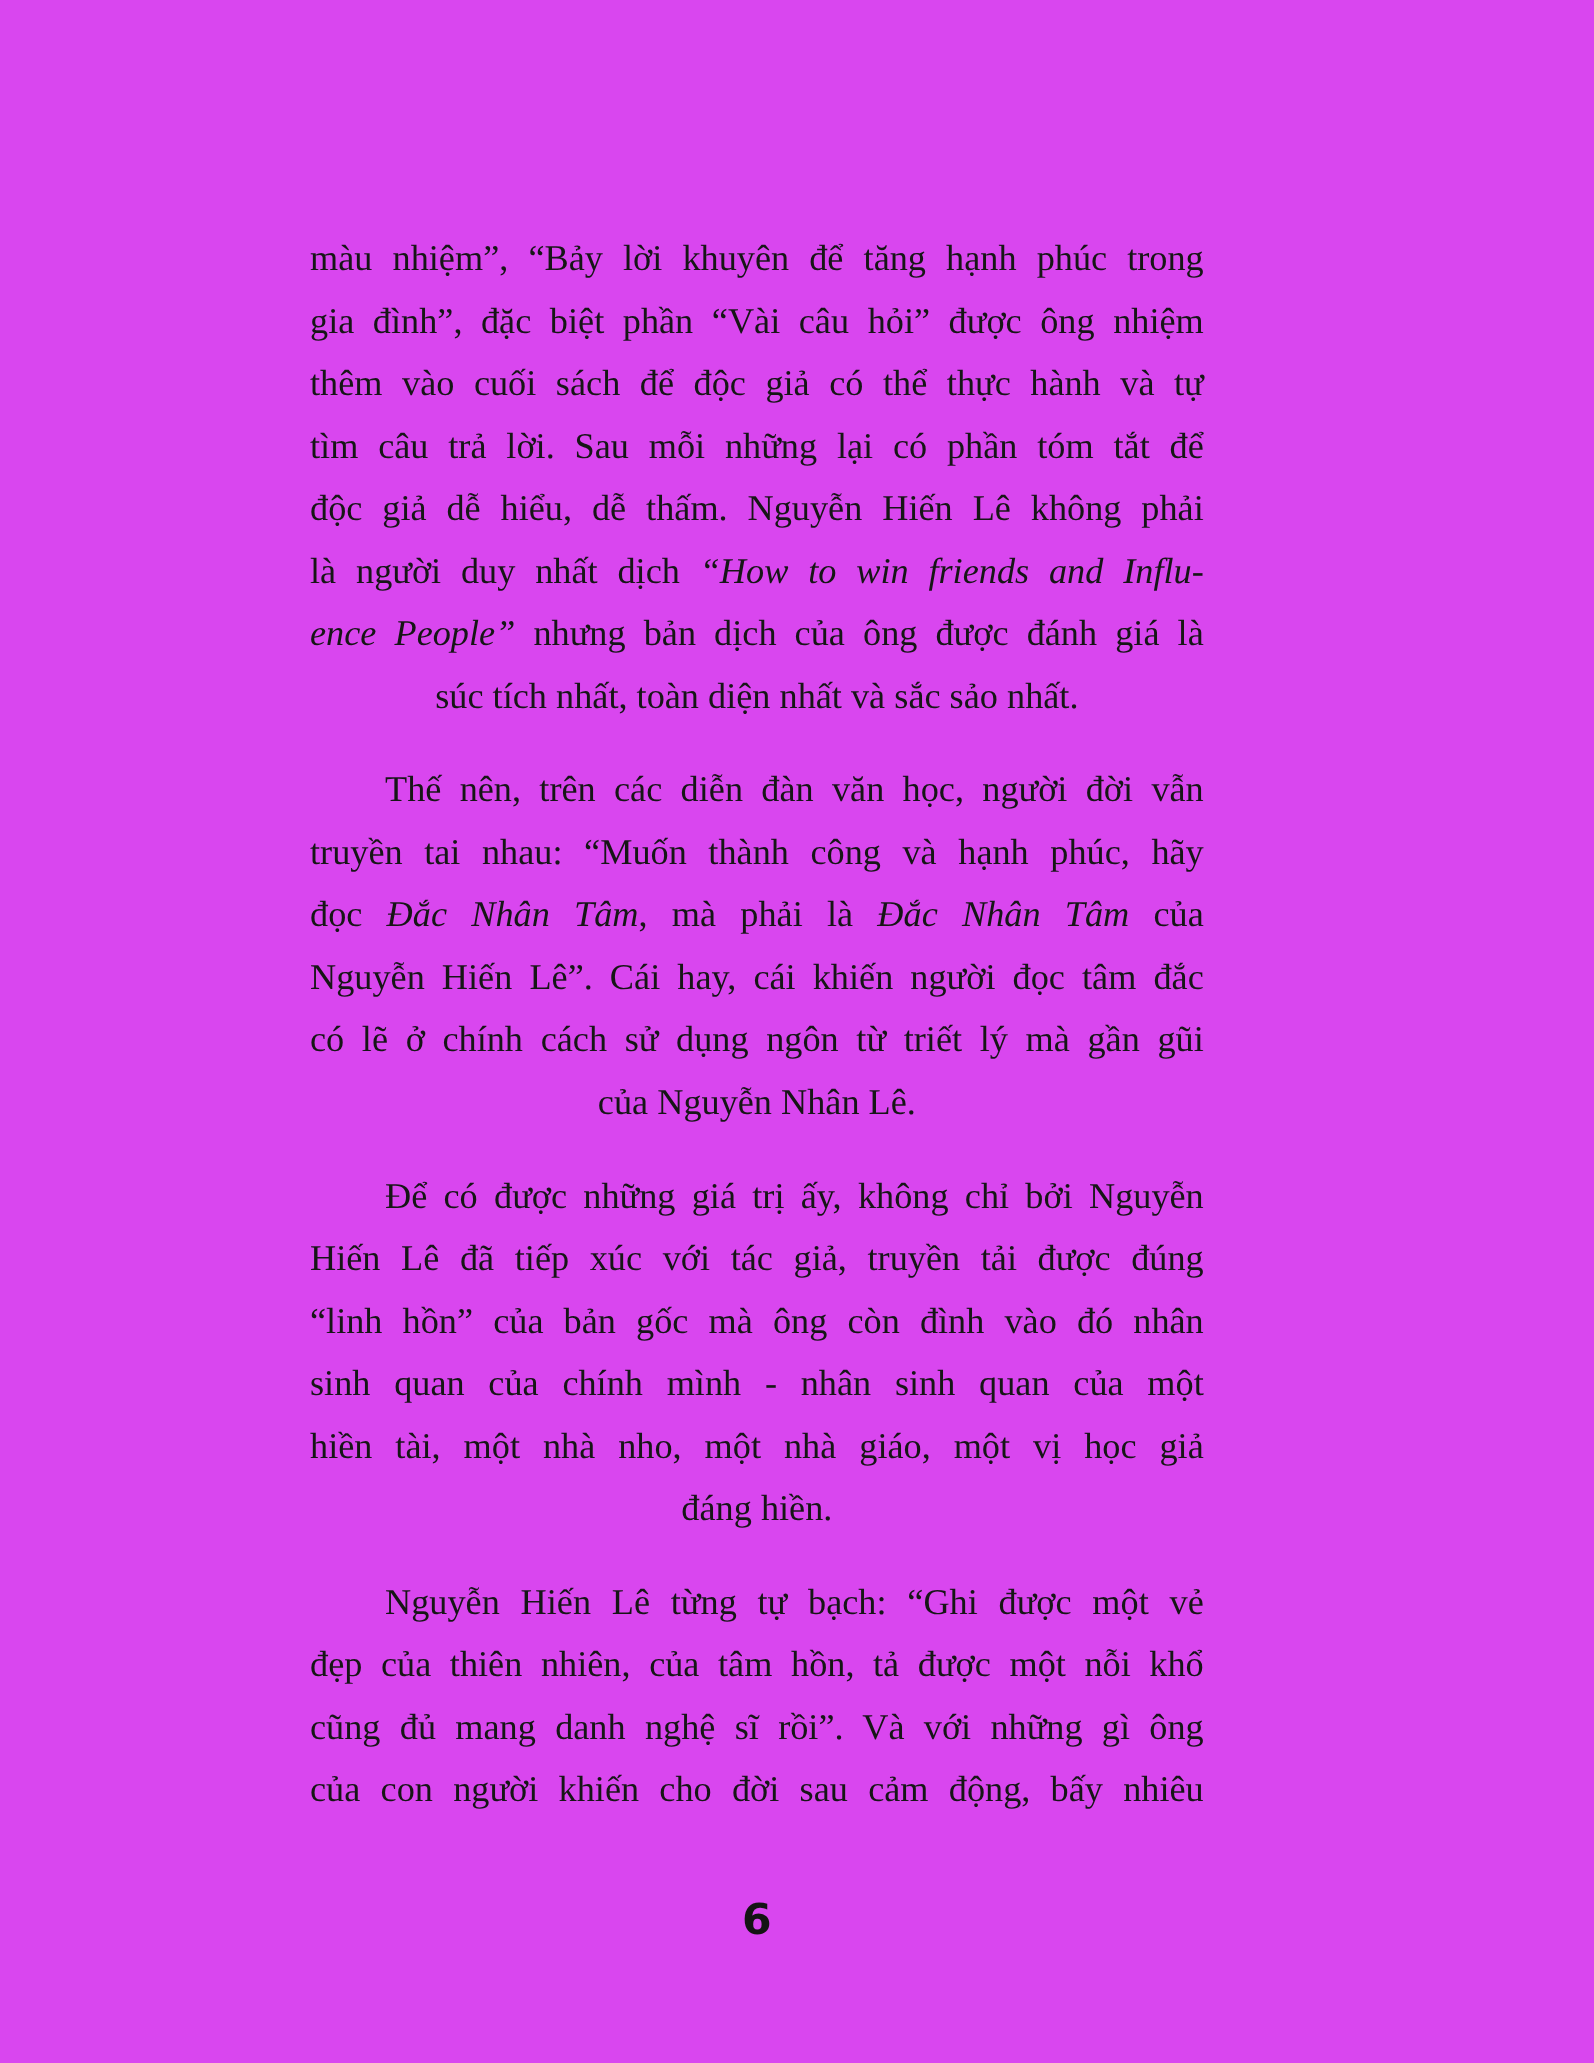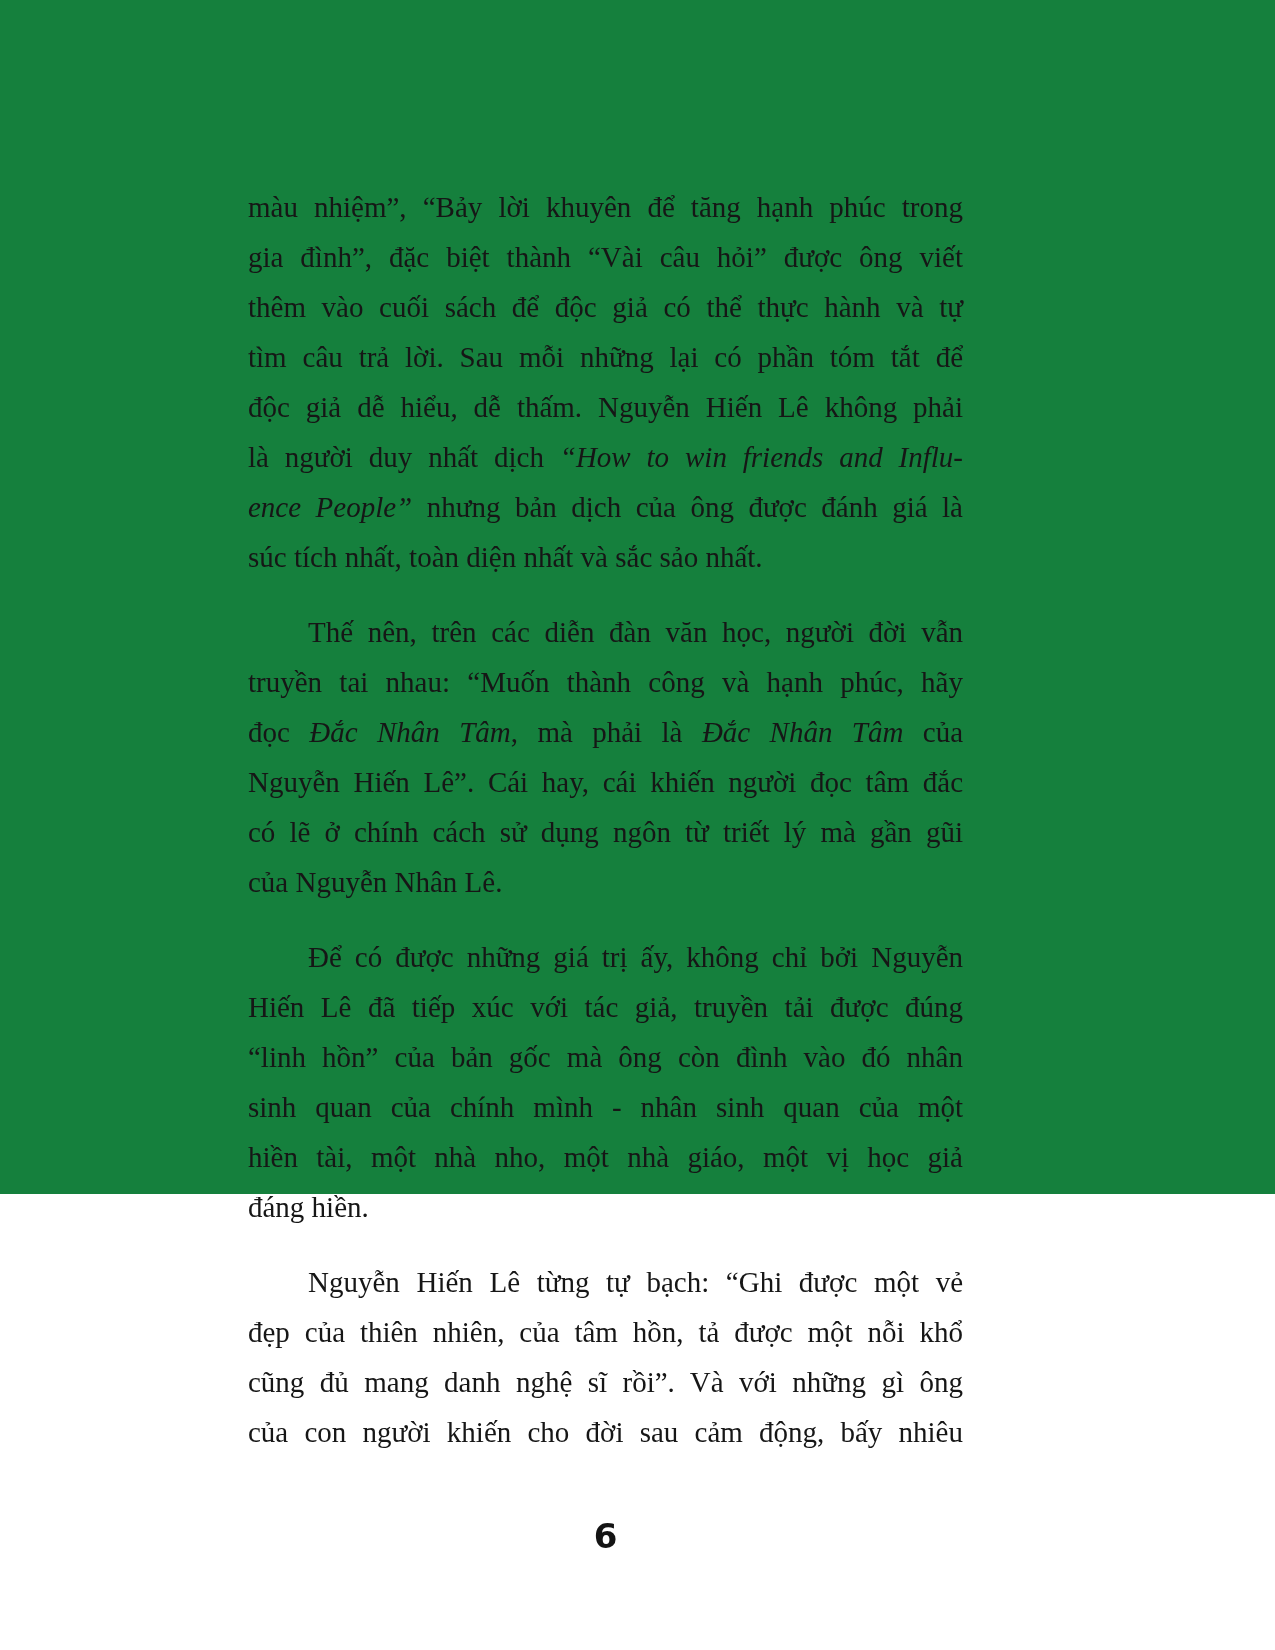--- a/index.html
+++ b/index.html
@@ -10,42 +10,42 @@
     width: 1275px;
     height: 1650px;
     background: #ffffff;
     position: relative;
     overflow: hidden;
   }
   .page {
     position: absolute;
     left: 0; top: 0;
     width: 1275px;
-    height: 1194px;
-    background: #15803d;
+    height: 1650px;
+    background: #d946ef;
   }
   .text-block {
     position: absolute;
     left: 248px;
     top: 182px;
     width: 715px;
     font-family: "Liberation Serif", "DejaVu Serif", serif;
     font-size: 29px;
     line-height: 50px;
     color: #161616;
     -webkit-font-smoothing: antialiased;
   }
   .para + .para {
     margin-top: 25px;
   }
   .para.indent .line:first-child {
     text-indent: 60px;
   }
   .line {
-    text-align: left;
+    text-align: center;
   }
   .line.just {
     text-align: justify;
     text-align-last: justify;
   }
   .line .it {
     font-style: italic;
   }
   .page-number {
     position: absolute;
@@ -59,21 +59,21 @@
     color: #141414;
   }
 </style>
 </head>
 <body>
 
 <div class="page">
   <div class="text-block">
       <div class="para">
         <div class="line just"><span>màu nhiệm”, “Bảy lời khuyên để tăng hạnh phúc trong</span></div>
-        <div class="line just"><span>gia đình”, đặc biệt thành “Vài câu hỏi” được ông viết</span></div>
+        <div class="line just"><span>gia đình”, đặc biệt phần “Vài câu hỏi” được ông nhiệm</span></div>
         <div class="line just"><span>thêm vào cuối sách để độc giả có thể thực hành và tự</span></div>
         <div class="line just"><span>tìm câu trả lời. Sau mỗi những lại có phần tóm tắt để</span></div>
         <div class="line just"><span>độc giả dễ hiểu, dễ thấm. Nguyễn Hiến Lê không phải</span></div>
         <div class="line just"><span>là người duy nhất dịch </span><span class="it">“How to win friends and Influ-</span></div>
         <div class="line just"><span class="it">ence People”</span><span> nhưng bản dịch của ông được đánh giá là</span></div>
         <div class="line"><span>súc tích nhất, toàn diện nhất và sắc sảo nhất.</span></div>
       </div>
       <div class="para indent">
         <div class="line just"><span>Thế nên, trên các diễn đàn văn học, người đời vẫn</span></div>
         <div class="line just"><span>truyền tai nhau: “Muốn thành công và hạnh phúc, hãy</span></div>

